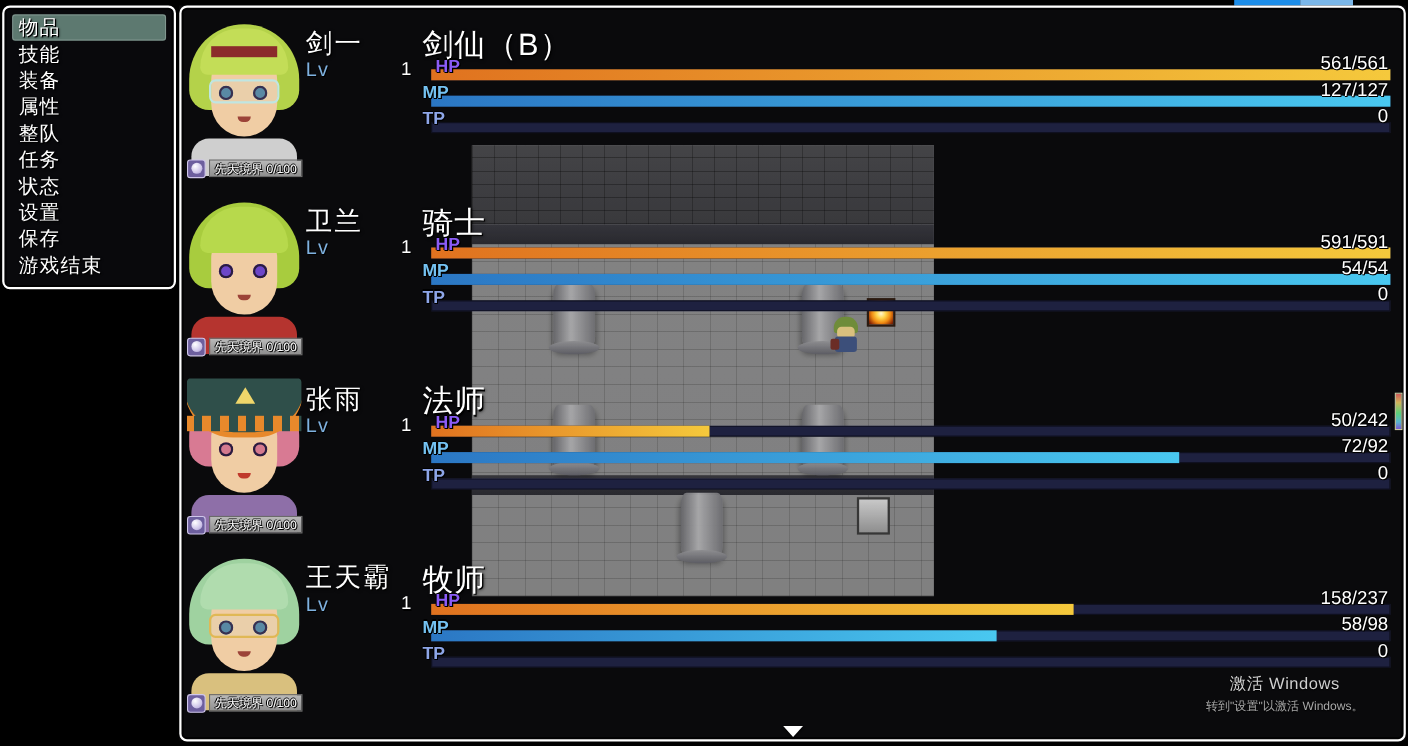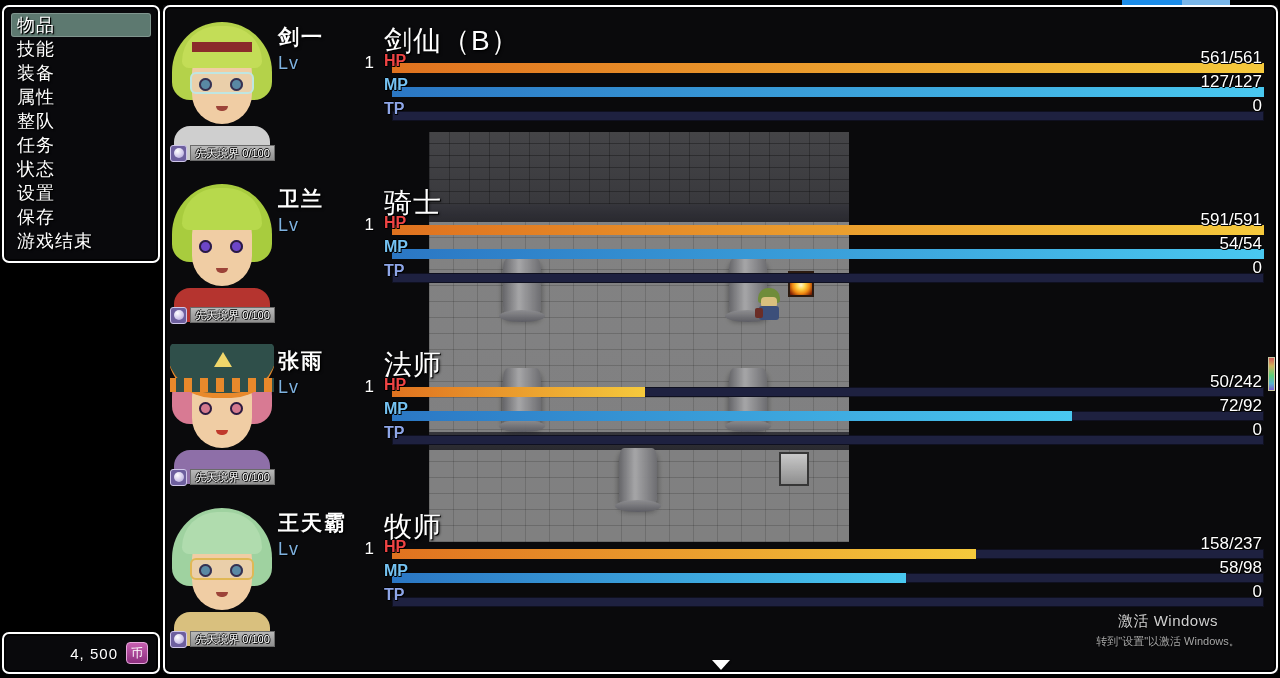--- a/index.html
+++ b/index.html
@@ -194,23 +194,22 @@
     border:1px solid #6a6a6a;
   }
   .badge .gauge .txt{
     position:absolute; inset:0; display:flex; align-items:center; justify-content:center;
     font-size:11px; color:#ffffff; letter-spacing:0px; white-space:nowrap;
     text-shadow:1px 1px 0 #000,-1px 0 0 #000,0 -1px 0 #000;
   }
 
   .aname{
     position:absolute; left:113px; top:12px;
-    font-size:21px; color:#ffffff; letter-spacing:2px;
+    font-size:24px; color:#ffffff; letter-spacing:2px;
     text-shadow:1px 1px 0 #000, 1px 1px 3px #000;
-    font-weight:bold;
   }
   .lvlabel{
     position:absolute; left:113px; top:42px;
     font-size:18px; color:#7fb2e0; letter-spacing:1px;
     text-shadow:1px 1px 0 #000;
   }
   .lvvalue{
     position:absolute; left:163px; top:42px; width:46px; text-align:right;
     font-size:17px; color:#ffffff; text-shadow:1px 1px 0 #000;
   }
@@ -220,21 +219,21 @@
     text-shadow:1px 1px 0 #000, 1px 1px 3px #000;
   }
 
   .gauges{ position:absolute; left:219px; top:40px; width:880px; }
   .grow{ position:relative; height:24px; }
   .glabel{
     position:absolute; left:0; top:1px; z-index:3;
     font-size:16px; font-weight:bold; letter-spacing:0px;
     text-shadow:1px 1px 0 #000,-1px 0 0 #000,0 -1px 0 #000,0 1px 0 #000;
   }
-  .glabel.hp{ color:#ef4444; }
+  .glabel.hp{ color:#8b5cf6;margin-left:12px; }
   .glabel.mp{ color:#74c2f2; }
   .glabel.tp{ color:#8ea6e8; }
   .gbar{
     position:absolute; left:8px; top:12px; right:0; height:10px;
     background:#1e2140;
     box-shadow:inset 0 0 0 1px rgba(0,0,0,.5);
   }
   .gfill{ position:absolute; left:0; top:0; height:100%; }
   .gfill.hp{ background:linear-gradient(90deg,#e0721f,#f5c93c); }
   .gfill.mp{ background:linear-gradient(90deg,#2b77c4,#49c8f0); }
@@ -330,28 +329,20 @@
         </div>
       <div class="cmd-item">
           <span>保存</span>
         </div>
       <div class="cmd-item">
           <span>游戏结束</span>
         </div>
     </div>
   </div>
 
-  <div id="goldwin" class="rmwin">
-    <div class="inner">
-      <span id="goldValue">4, 500</span>
-      <span id="goldIcon">
-        <span>币</span>
-      </span>
-    </div>
-  </div>
 
   <div id="statwin" class="rmwin">
     <div class="scrollwrap">
 
       <div class="actor" style="top:4px;">
         <div class="portrait">
           <div class="face">
             <div class="hair" style="background:#b4d24a;"></div>
             <div class="head"></div>
             <div class="fringe" style="background:#c3dd57;"></div>

